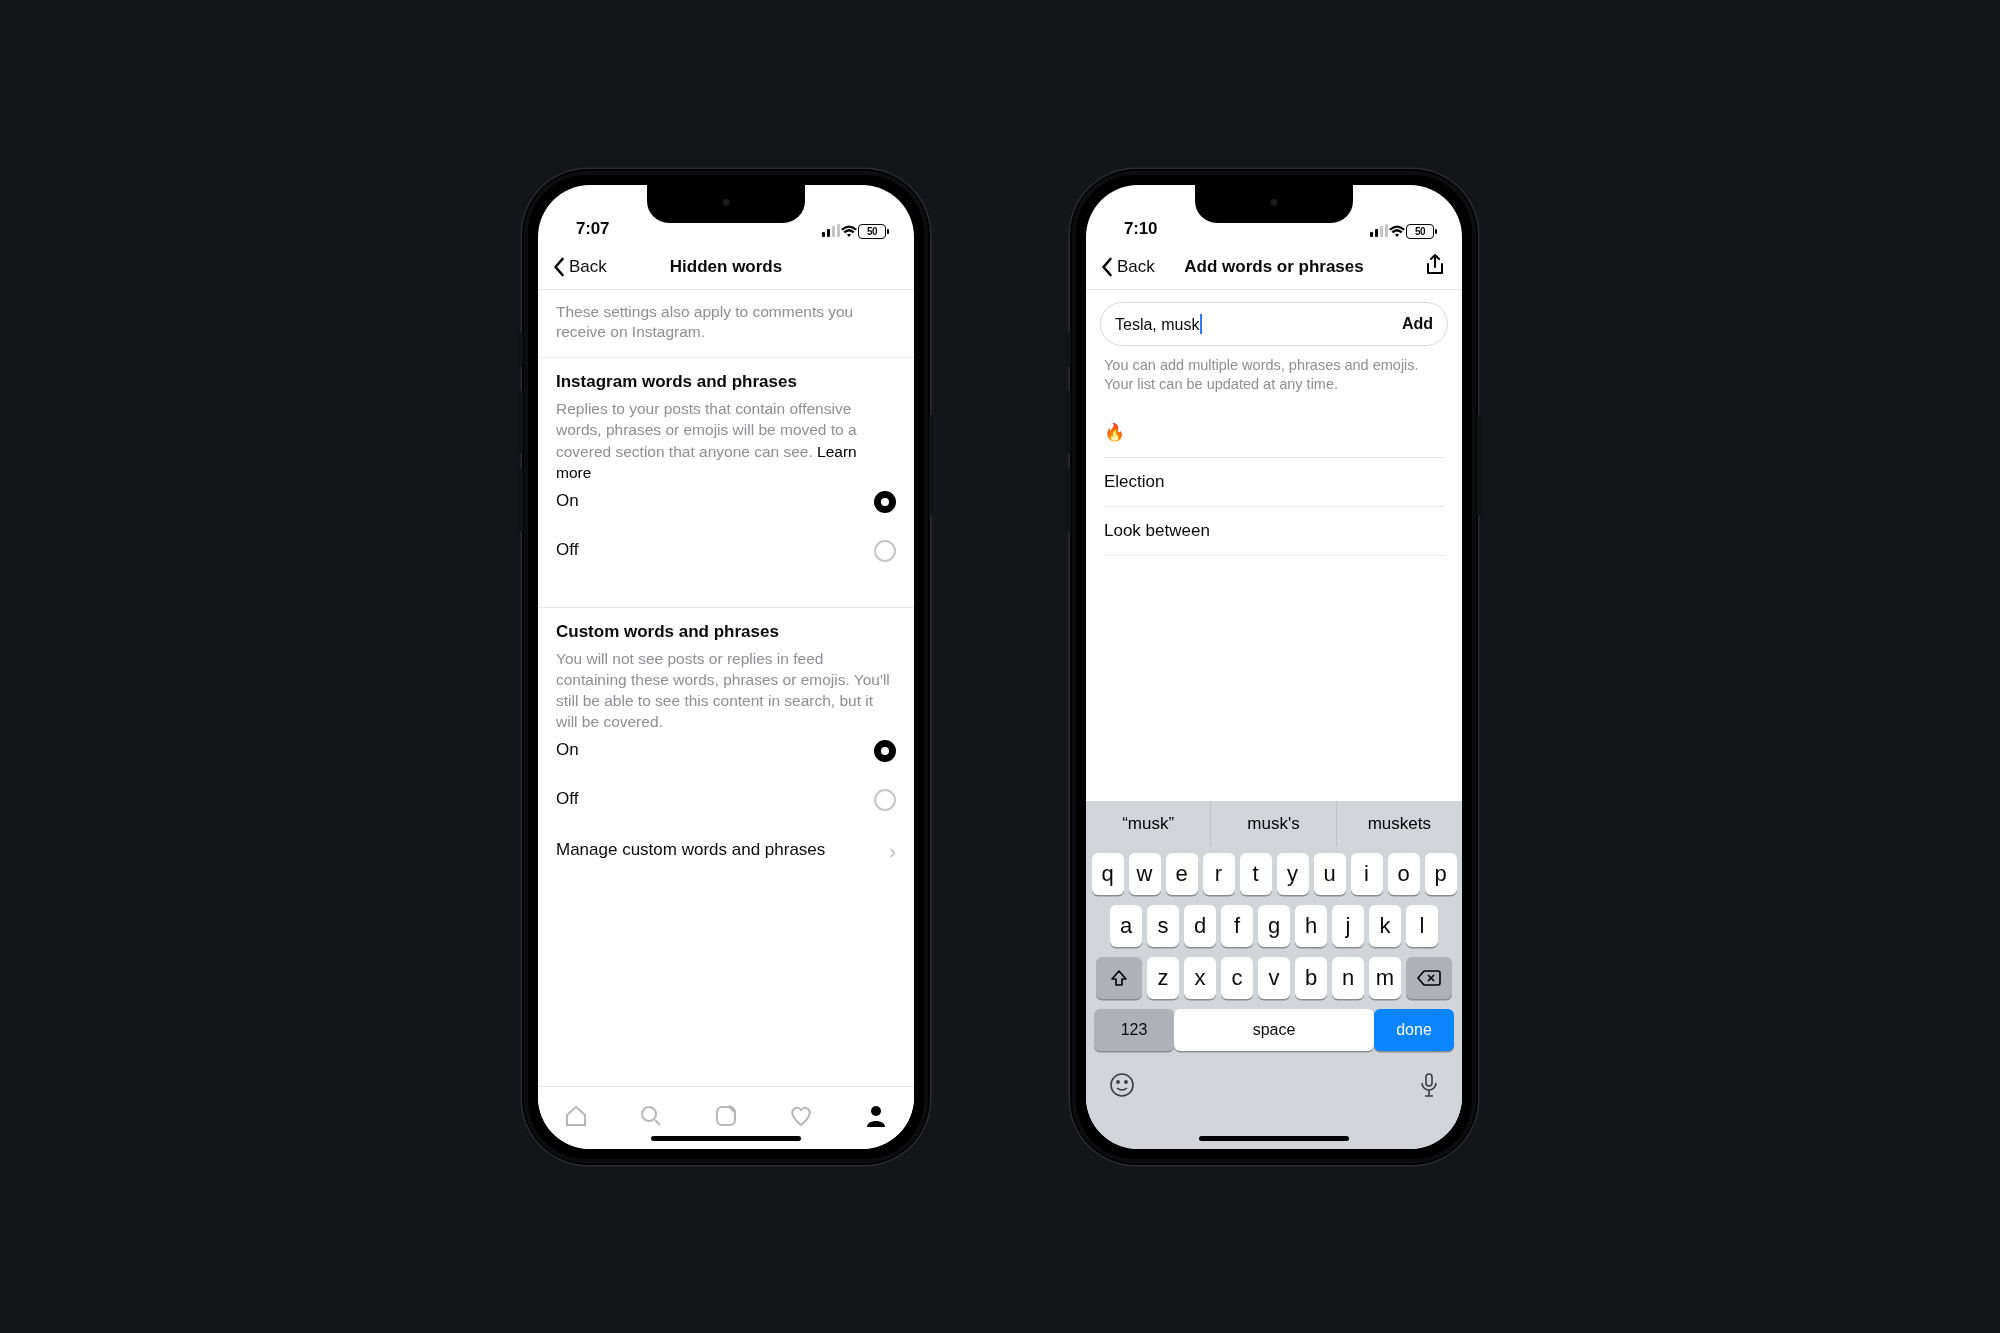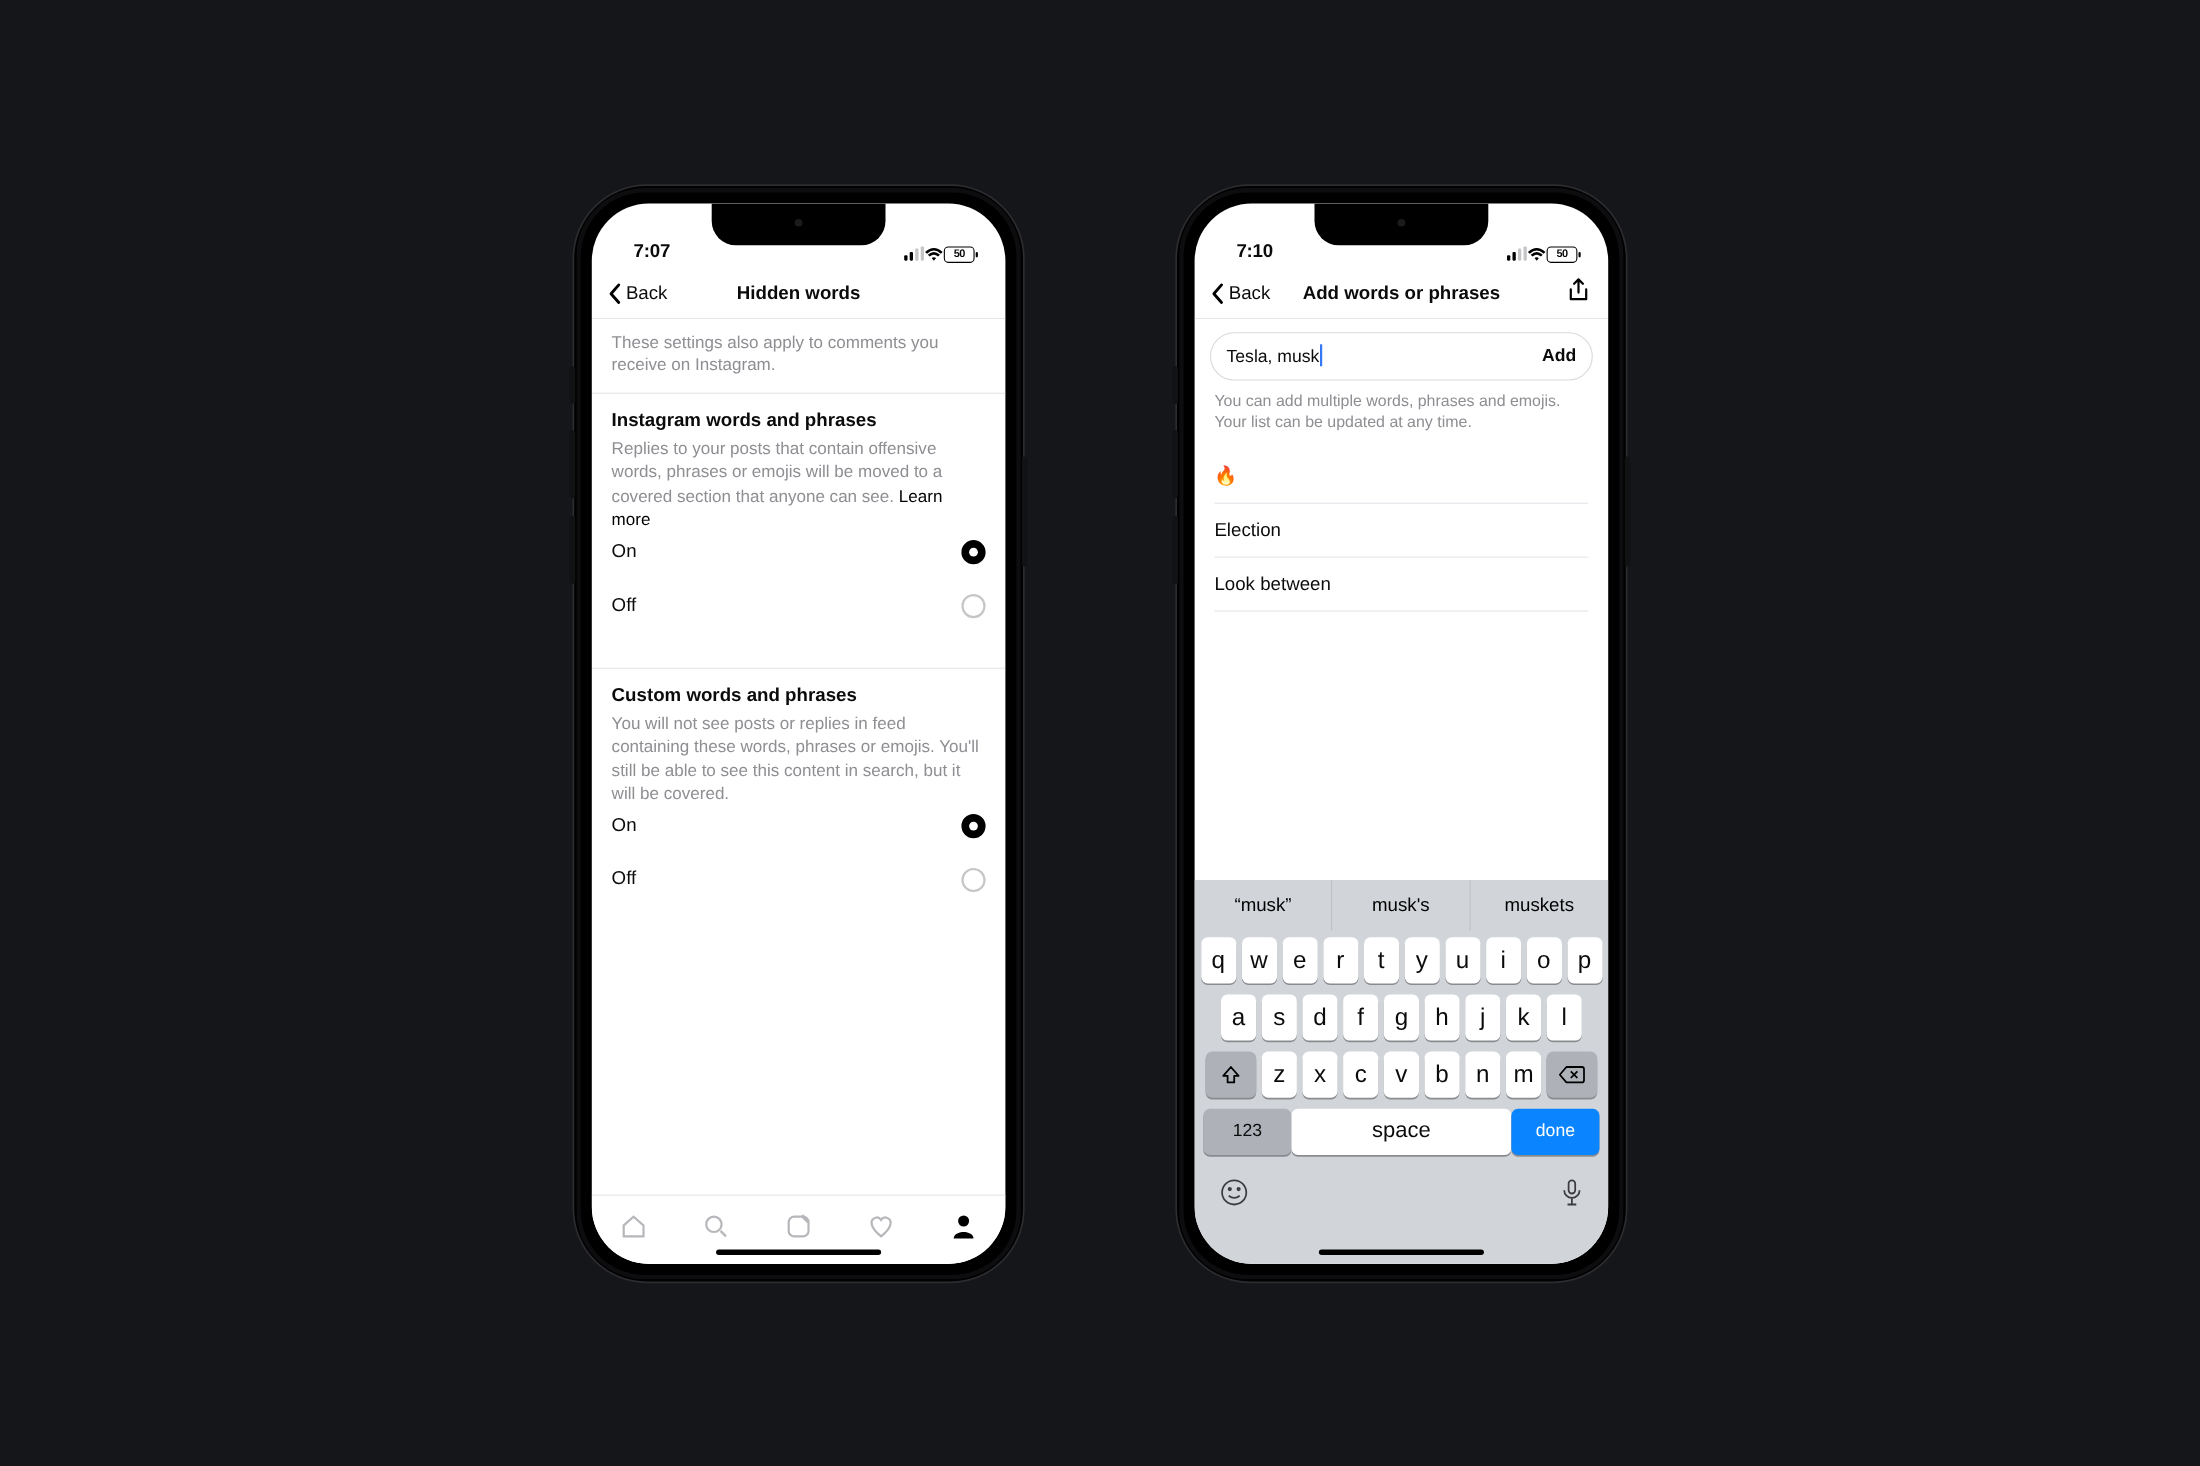--- a/index.html
+++ b/index.html
@@ -118,21 +118,21 @@
   .sugs div:last-child{border-right:none;}
   .kb-rows{padding:6px 4px 2px;}
   .kb-row{display:flex;justify-content:center;gap:5px;margin-bottom:10px;}
   .key{
     background:var(--key-bg);border-radius:6px;width:32px;height:42px;display:flex;align-items:center;justify-content:center;
     font-size:22px;box-shadow:0 1.5px 0 #898b8f;
   }
   .key.wide{width:46px;background:var(--kb-dark);}
   .kb-row.bottom{gap:0;padding:0 4px;}
   .kb-row.bottom .k123{width:80px;background:var(--kb-dark);font-size:16px;}
-  .kb-row.bottom .space{flex:1;font-size:20px;}
+  .kb-row.bottom .space{flex:1;font-size:16px;}
   .kb-row.bottom .done{width:80px;background:var(--blue);color:#fff;font-size:16px;}
   .kb-foot{display:flex;justify-content:space-between;padding:8px 22px 0;}
   .kb-foot svg{stroke:#3d3d41;}
   
   .btnL1,.btnL2,.btnL3,.btnR{position:absolute;background:#111214;border-radius:3px;}
   .btnL1{left:-4px;top:164px;width:5px;height:34px;}
   .btnL2{left:-4px;top:222px;width:5px;height:62px;}
   .btnL3{left:-4px;top:300px;width:5px;height:62px;}
   .btnR{right:-4px;top:246px;width:5px;height:100px;}
 </style>
@@ -190,20 +190,24 @@
       <div class="section">
         <h3>Custom words and phrases</h3>
         <p>You will not see posts or replies in feed containing these words, phrases or emojis. You'll still be able to see this content in search, but it will be covered.</p>
         <div class="row">
           <span>On</span>
           <span class="radio on"></span>
         </div>
         <div class="row">
           <span>Off</span>
           <span class="radio"></span>
+        </div>
+        <div class="row link">
+          <span>Manage custom words and phrases</span>
+          <span class="chev">›</span>
         </div>
       </div>
     </div>
 
     <div class="tabbar">
       <span><svg width="26" height="26" viewBox="0 0 26 26" fill="none" stroke-width="2">
             <path d="M4 12 L13 4 L22 12 V22 H4 Z"></path>
           </svg></span>
       <span><svg width="26" height="26" viewBox="0 0 26 26" fill="none" stroke-width="2">
             <circle cx="11" cy="11" r="7"></circle>

